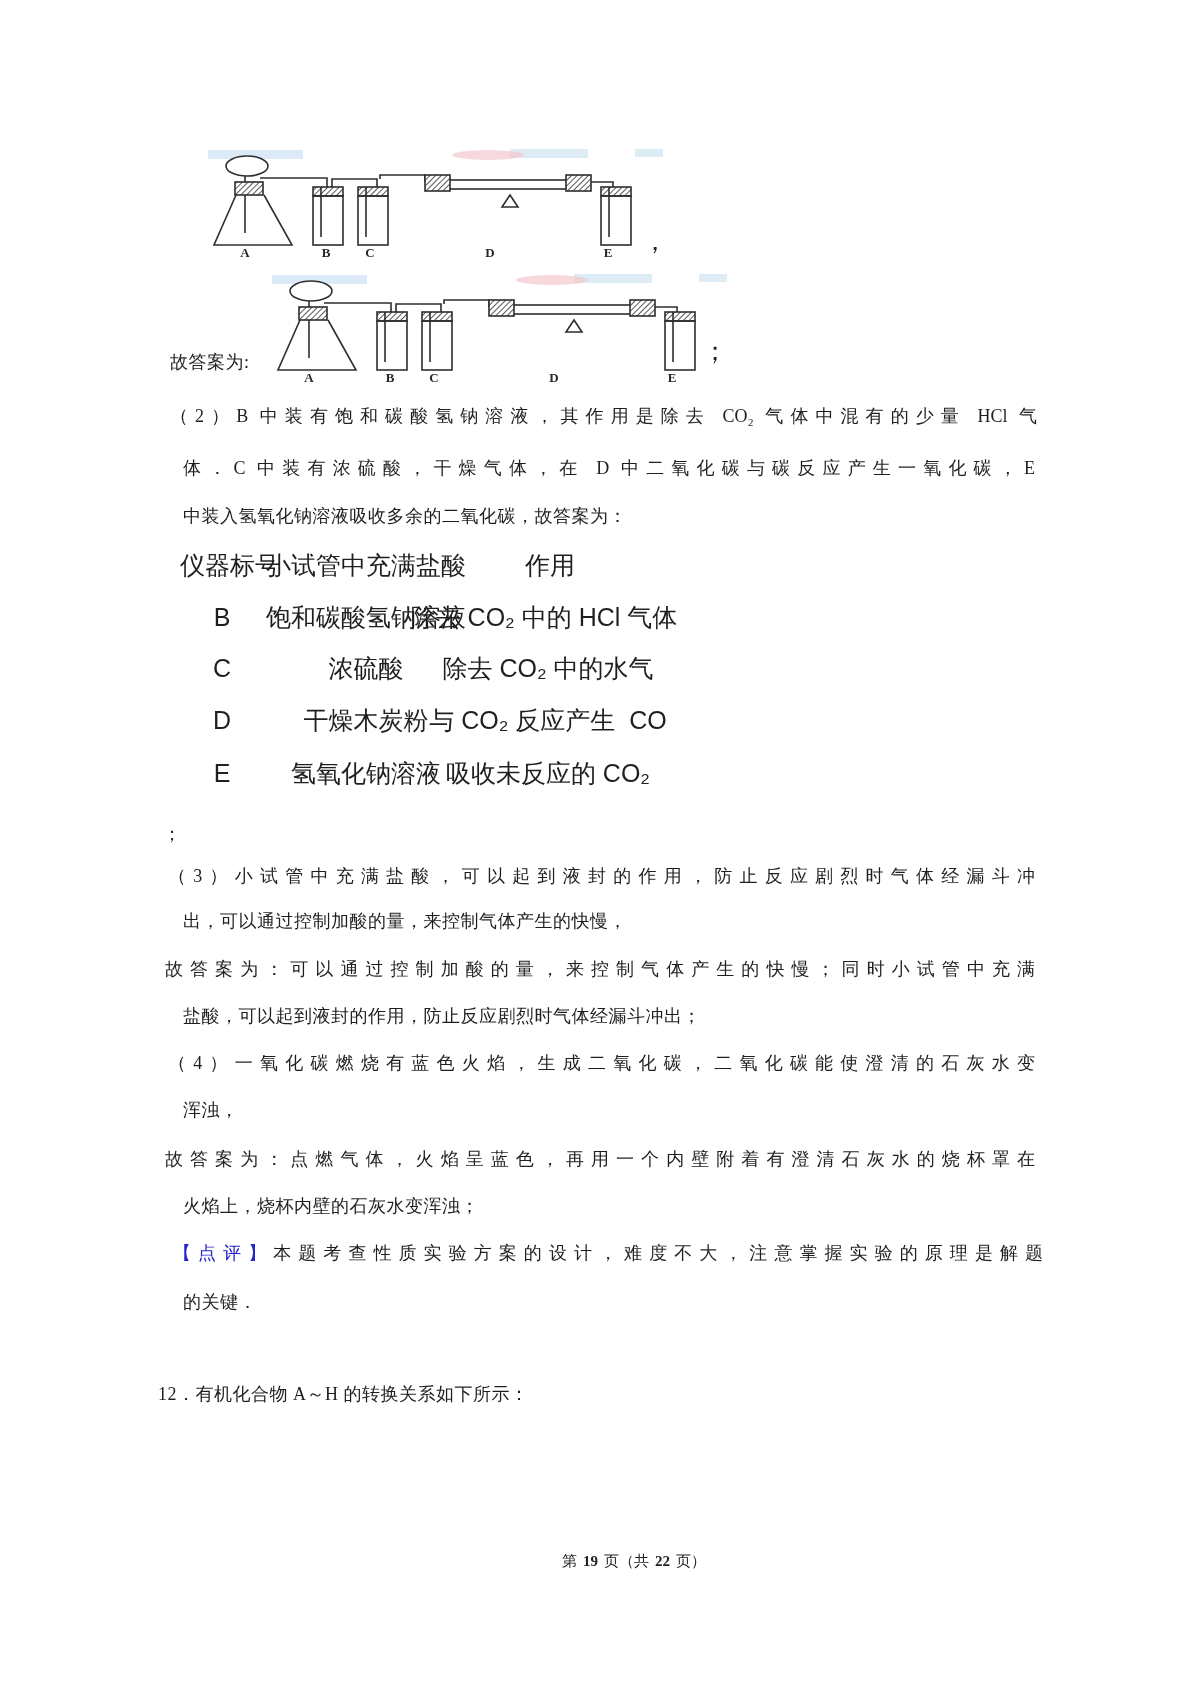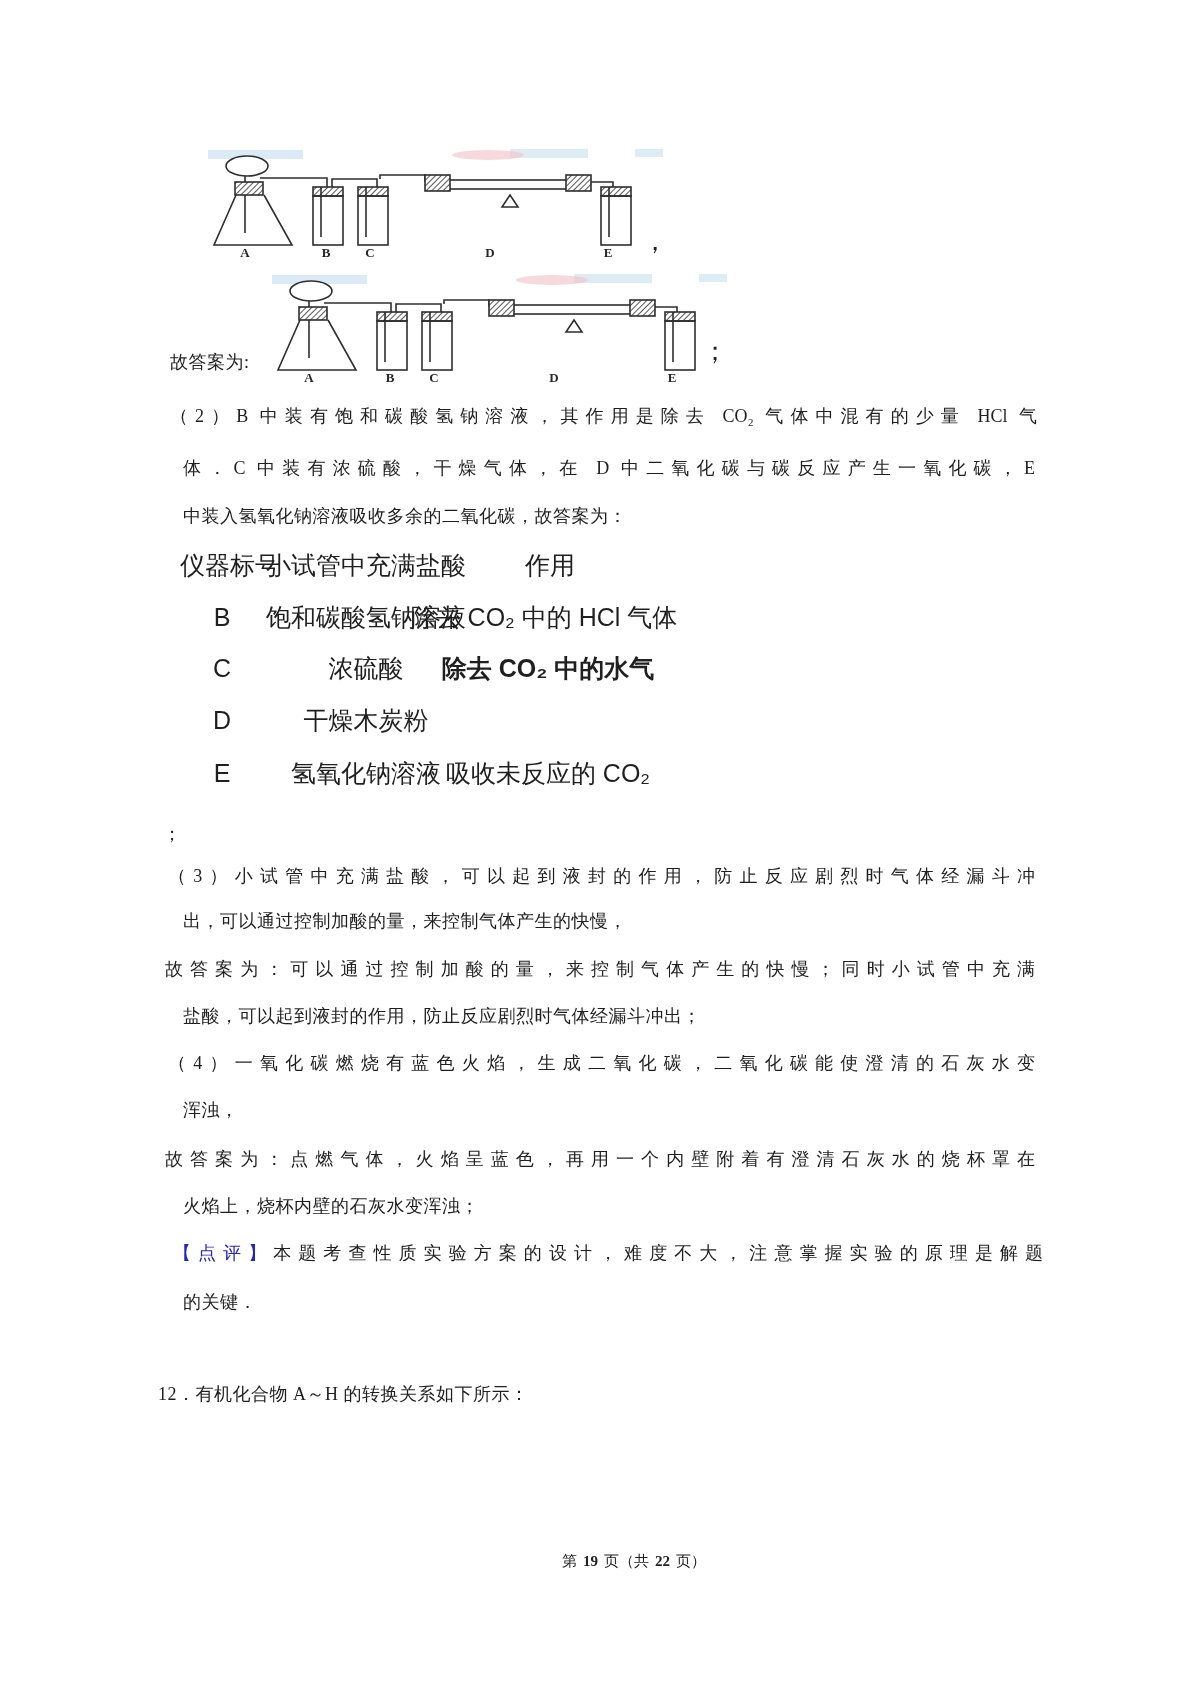--- a/index.html
+++ b/index.html
@@ -109,24 +109,25 @@
   <span class="tcell" style="left:180px;top:550px;width:100px;">仪器标号</span>
   <span class="tcell" style="left:246px;top:550px;width:240px;">小试管中充满盐酸</span>
   <span class="tcell" style="left:470px;top:550px;width:160px;">作用</span>
 
   <span class="tcell" style="left:180px;top:602px;width:84px;">B</span>
   <span class="tcell" style="left:246px;top:602px;width:240px;">饱和碳酸氢钠溶液</span>
   <span class="tcell" style="left:394px;top:602px;width:300px;">除去 CO₂ 中的 HCl 气体</span>
 
   <span class="tcell" style="left:180px;top:653px;width:84px;">C</span>
   <span class="tcell" style="left:246px;top:653px;width:240px;">浓硫酸</span>
-  <span class="tcell" style="left:398px;top:653px;width:300px;font-weight:bold;">除去 CO₂ 中的水气</span>
+  <span class="tcell" style="left:398px;top:653px;width:300px;">除去 CO₂ 中的水气</span>
 
   <span class="tcell" style="left:180px;top:705px;width:84px;">D</span>
   <span class="tcell" style="left:246px;top:705px;width:240px;">干燥木炭粉</span>
+  <span class="tcell" style="left:398px;top:705px;width:300px;">与 CO₂ 反应产生  CO</span>
 
   <span class="tcell" style="left:180px;top:758px;width:84px;">E</span>
   <span class="tcell" style="left:246px;top:758px;width:240px;">氢氧化钠溶液</span>
   <span class="tcell" style="left:398px;top:758px;width:300px;">吸收未反应的 CO₂</span>
 
   <div class="ln" style="left:163px;top:818px;">；</div>
 
   <div class="ln j" style="left:168px;top:860px;width:867px;">（3）小试管中充满盐酸，可以起到液封的作用，防止反应剧烈时气体经漏斗冲</div>
   <div class="ln" style="left:183px;top:905px;">出，可以通过控制加酸的量，来控制气体产生的快慢，</div>
 

